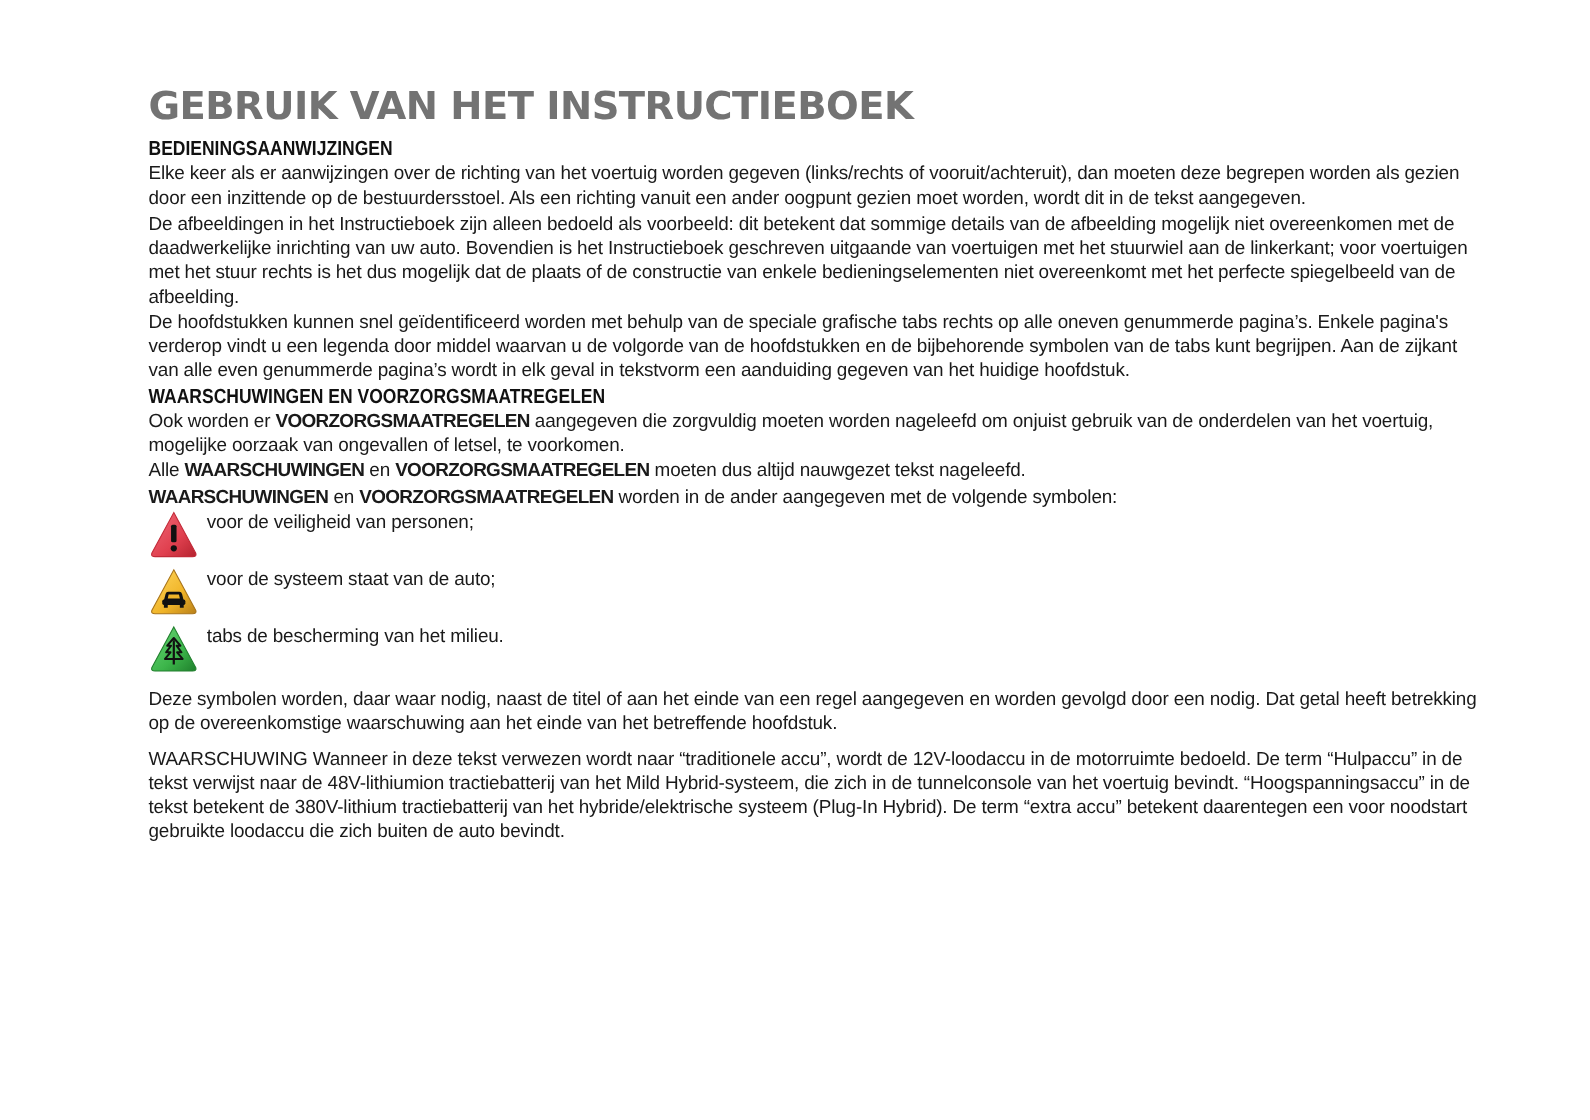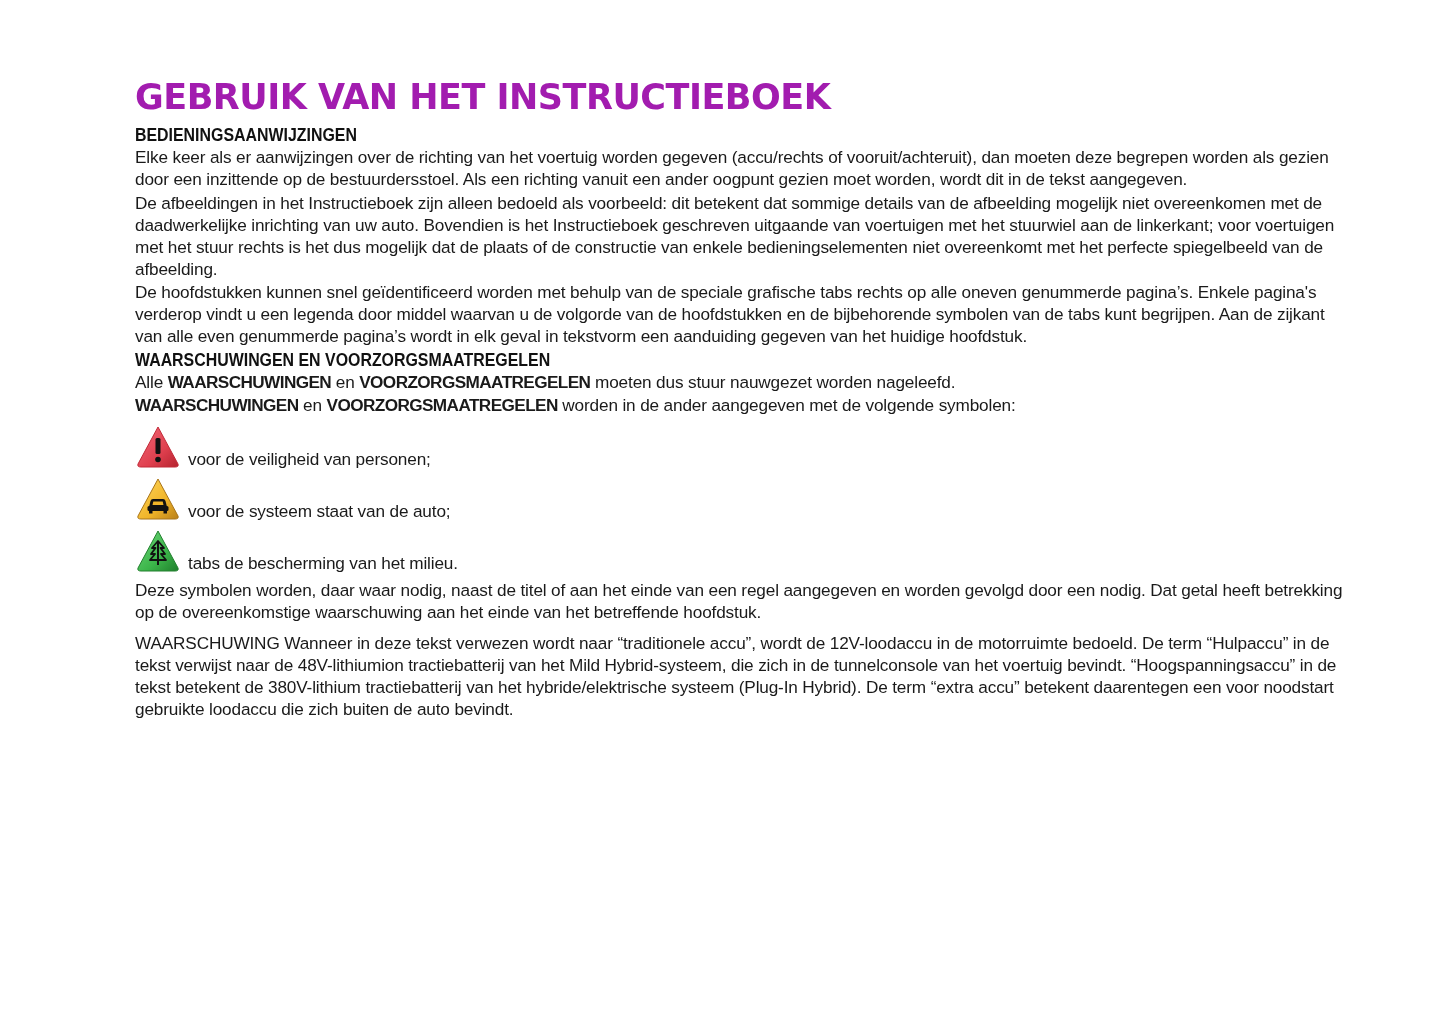--- a/index.html
+++ b/index.html
@@ -21,21 +21,21 @@
       top: 76px;
       width: 1210px;
     }
     .title {
       font-family: "DejaVu Sans", "Liberation Sans", sans-serif;
       font-weight: bold;
       font-size: 35px;
       letter-spacing: -0.5px;
       line-height: 42px;
       margin: 0 0 6px 0;
-      color: #a21caf;
+      color: #737373;
     }
     .section-heading {
       font-family: "Liberation Sans", sans-serif;
       font-weight: bold;
       font-size: 18.5px;
       line-height: 22px;
       margin: 0;
       transform: scaleX(0.86);
       transform-origin: left center;
       white-space: nowrap;
@@ -48,21 +48,21 @@
       margin: 0 0 1.5px 0;
       letter-spacing: -0.15px;
       color: #1a1a1a;
     }
     .para b {
       font-weight: bold;
       letter-spacing: -0.6px;
     }
     .symbol-row {
       display: flex;
-      align-items: flex-end;
+      align-items: flex-start;
       height: 52px;
     }
     .symbol-icon {
       width: 46px;
       height: 46px;
       margin-left: 0;
       margin-right: 7px;
       flex: 0 0 auto;
     }
     .symbol-text {
@@ -76,29 +76,30 @@
   </style>
 </head>
 <body>
 
 <div class="page">
 
   <h1 class="title">GEBRUIK VAN HET INSTRUCTIEBOEK</h1>
 
   <h2 class="section-heading">BEDIENINGSAANWIJZINGEN</h2>
 
-  <p class="para">Elke keer als er aanwijzingen over de richting van het voertuig worden gegeven (accu/rechts of vooruit/achteruit), dan moeten deze begrepen worden als gezien door een inzittende op de bestuurdersstoel. Als een richting vanuit een ander oogpunt gezien moet worden, wordt dit in de tekst aangegeven.</p>
+  <p class="para">Elke keer als er aanwijzingen over de richting van het voertuig worden gegeven (links/rechts of vooruit/achteruit), dan moeten deze begrepen worden als gezien door een inzittende op de bestuurdersstoel. Als een richting vanuit een ander oogpunt gezien moet worden, wordt dit in de tekst aangegeven.</p>
   <p class="para">De afbeeldingen in het Instructieboek zijn alleen bedoeld als voorbeeld: dit betekent dat sommige details van de afbeelding mogelijk niet overeenkomen met de daadwerkelijke inrichting van uw auto. Bovendien is het Instructieboek geschreven uitgaande van voertuigen met het stuurwiel aan de linkerkant; voor voertuigen met het stuur rechts is het dus mogelijk dat de plaats of de constructie van enkele bedieningselementen niet overeenkomt met het perfecte spiegelbeeld van de afbeelding.</p>
   <p class="para">De hoofdstukken kunnen snel geïdentificeerd worden met behulp van de speciale grafische tabs rechts op alle oneven genummerde pagina’s. Enkele pagina's verderop vindt u een legenda door middel waarvan u de volgorde van de hoofdstukken en de bijbehorende symbolen van de tabs kunt begrijpen. Aan de zijkant van alle even genummerde pagina’s wordt in elk geval in tekstvorm een aanduiding gegeven van het huidige hoofdstuk.</p>
 
   <h2 class="section-heading">WAARSCHUWINGEN EN VOORZORGSMAATREGELEN</h2>
 
 
+  <p class="para"><span>Ook worden er </span><b>VOORZORGSMAATREGELEN</b><span> aangegeven die zorgvuldig moeten worden nageleefd om onjuist gebruik van de onderdelen van het voertuig, mogelijke oorzaak van ongevallen of letsel, te voorkomen.</span></p>
 
-  <p class="para"><span>Alle </span><b>WAARSCHUWINGEN</b><span> en </span><b>VOORZORGSMAATREGELEN</b><span> moeten dus stuur nauwgezet worden nageleefd.</span></p>
+  <p class="para"><span>Alle </span><b>WAARSCHUWINGEN</b><span> en </span><b>VOORZORGSMAATREGELEN</b><span> moeten dus altijd nauwgezet tekst nageleefd.</span></p>
 
   <p class="para"><b>WAARSCHUWINGEN</b><span> en </span><b>VOORZORGSMAATREGELEN</b><span> worden in de ander aangegeven met de volgende symbolen:</span></p>
 
   <div class="symbol-list">
 
     <div class="symbol-row">
       <svg class="symbol-icon" viewBox="0 0 46 46">
         <defs>
           <linearGradient id="gRed" x1="0" y1="0" x2="1" y2="1">
             <stop offset="0" stop-color="#f06a78"></stop>

